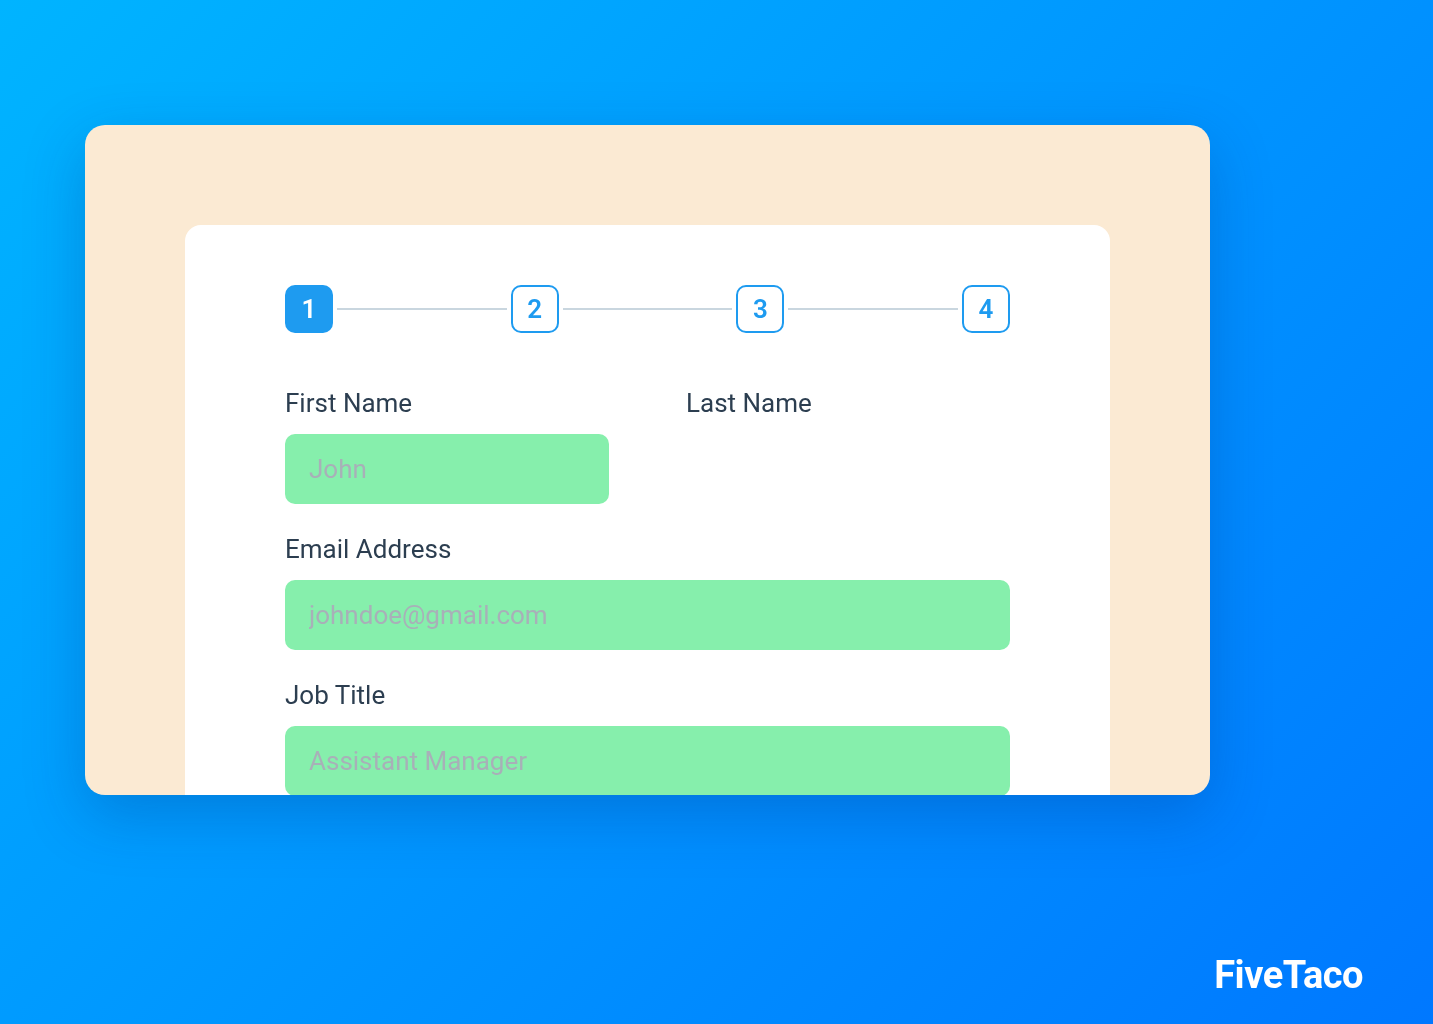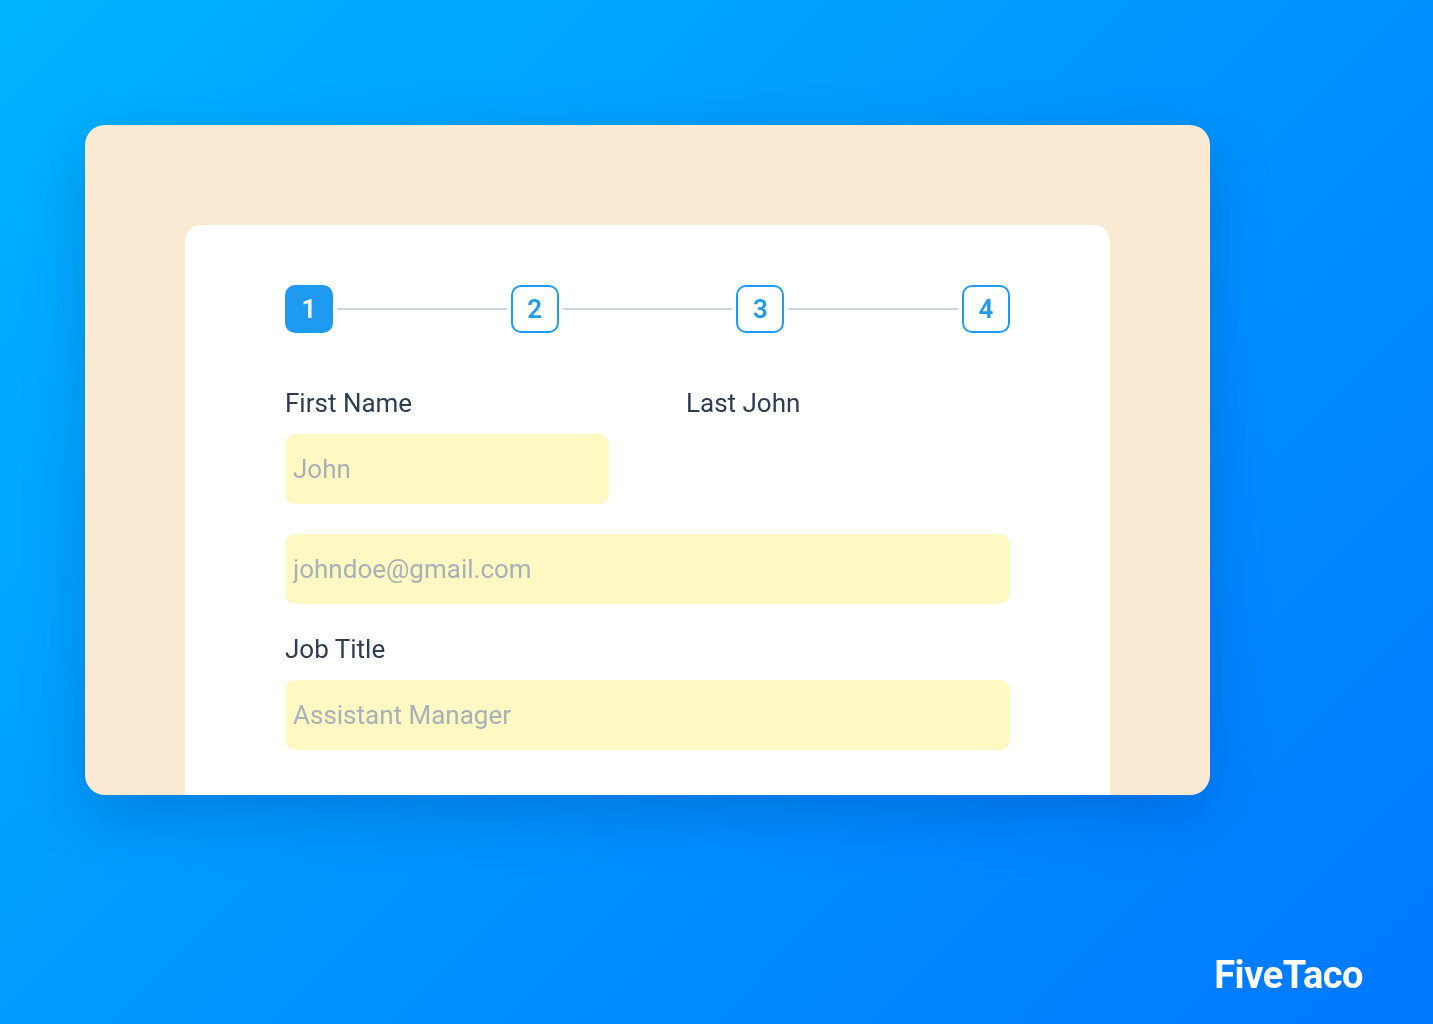--- a/index.html
+++ b/index.html
@@ -84,24 +84,24 @@
     }
     .label {
       font-size: 26px;
       color: #2c3e50;
       margin-bottom: 16px;
       font-weight: 400;
     }
     .input {
       width: 100%;
       height: 70px;
-      background: #fef9c3;
+      background: #86efac;
       border: none;
       border-radius: 10px;
-      padding: 0 8px;
+      padding: 0 24px;
       font-size: 26px;
       color: #555;
       font-family: inherit;
     }
     .input::placeholder {
       color: #a8b0b8;
     }
     .brand {
       position: absolute;
       right: 70px;
@@ -127,26 +127,27 @@
       <div class="connector"></div>
       <div class="step inactive">4</div>
     </div>
 
     <div class="form-row">
       <div class="form-group">
         <label class="label">First Name</label>
         <input class="input" type="text" placeholder="John" style="">
       </div>
       <div class="form-group">
-        <label class="label">Last John</label>
+        <label class="label">Last Name</label>
       </div>
     </div>
 
     <div class="form-row">
       <div class="form-group full">
+        <label class="label">Email Address</label>
         <input class="input" type="email" placeholder="johndoe@gmail.com" style="">
       </div>
     </div>
 
     <div class="form-row">
       <div class="form-group full">
         <label class="label">Job Title</label>
         <input class="input" type="text" placeholder="Assistant Manager" style="">
       </div>
     </div>

